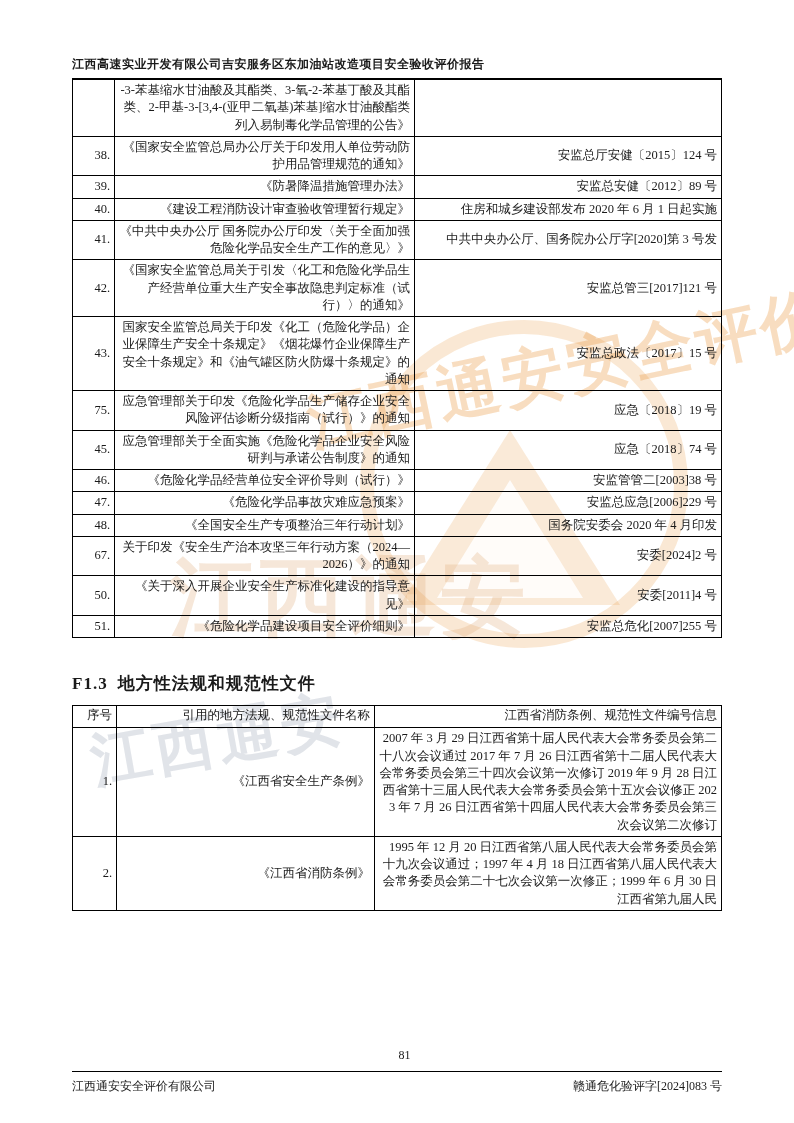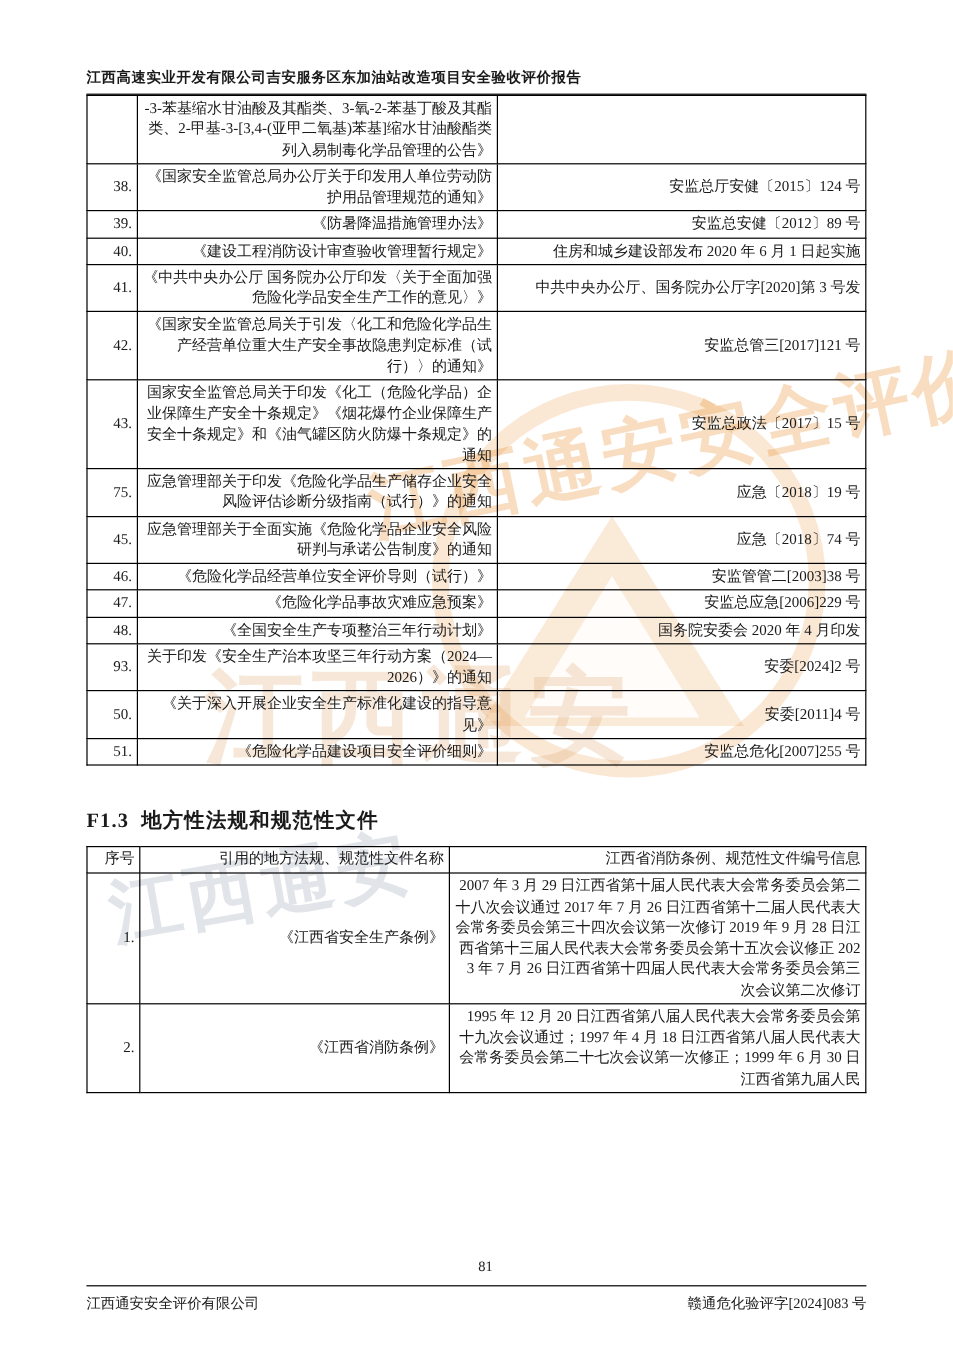--- a/index.html
+++ b/index.html
@@ -236,21 +236,21 @@
           <td>47.</td>
           <td>《危险化学品事故灾难应急预案》</td>
           <td>安监总应急[2006]229 号</td>
         </tr>
         <tr>
           <td>48.</td>
           <td>《全国安全生产专项整治三年行动计划》</td>
           <td>国务院安委会 2020 年 4 月印发</td>
         </tr>
         <tr>
-          <td>93.</td>
+          <td>67.</td>
           <td>关于印发《安全生产治本攻坚三年行动方案（2024—2026）》的通知</td>
           <td>安委[2024]2 号</td>
         </tr>
         <tr>
           <td>50.</td>
           <td>《关于深入开展企业安全生产标准化建设的指导意见》</td>
           <td>安委[2011]4 号</td>
         </tr>
         <tr>
           <td>51.</td>

